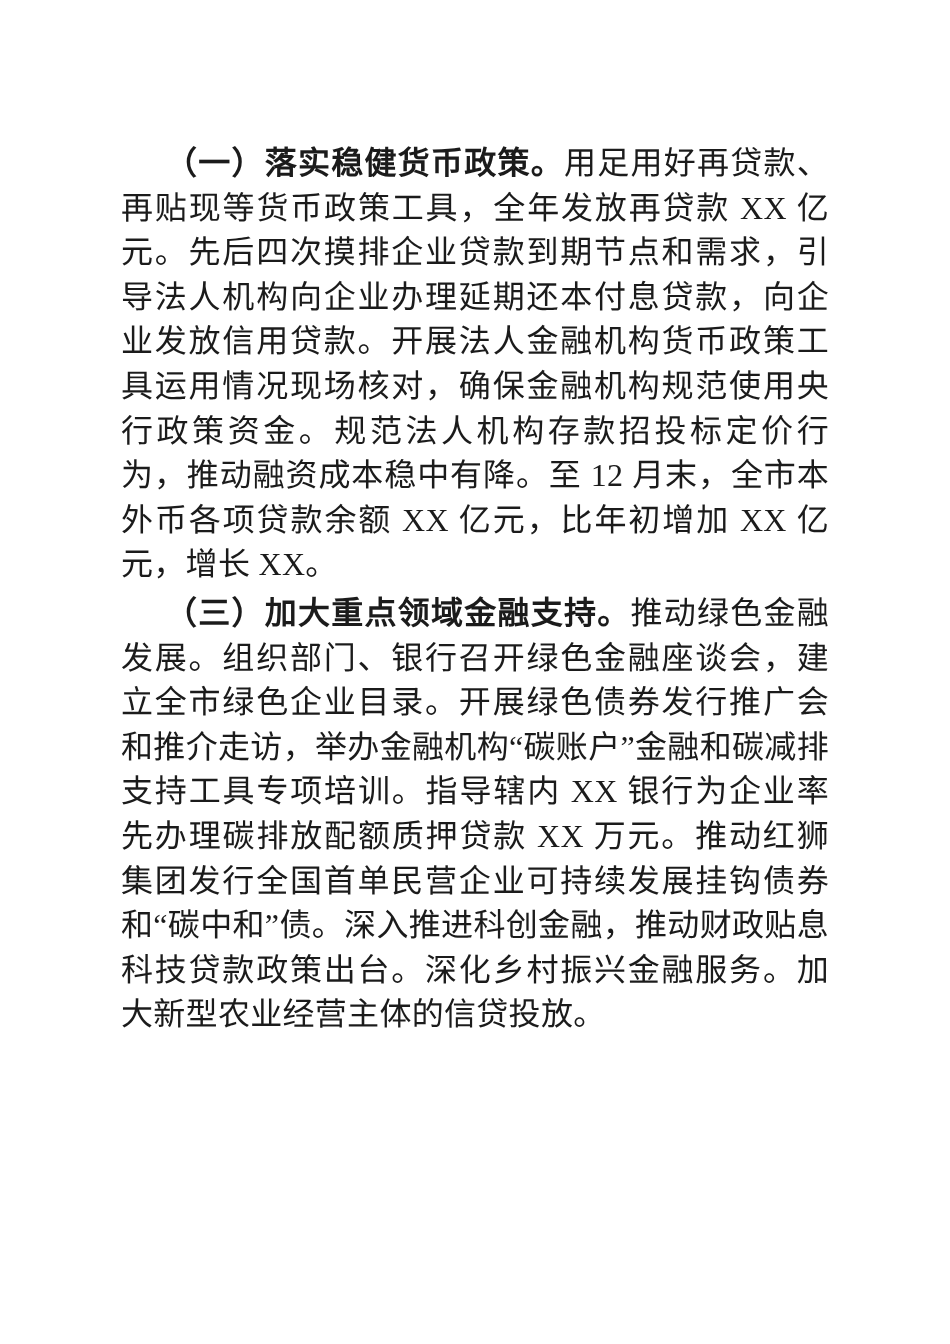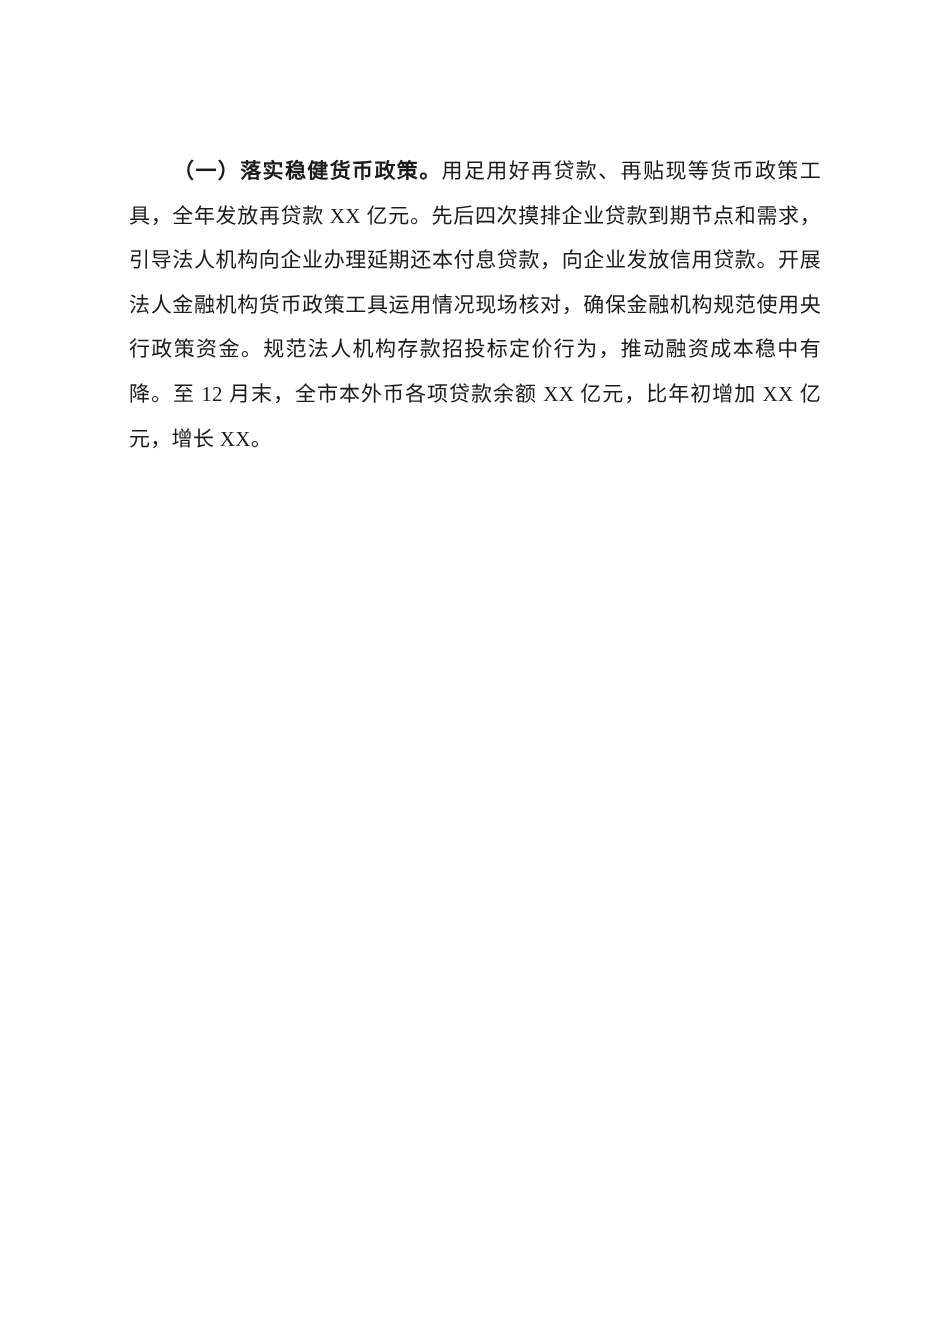--- a/index.html
+++ b/index.html
@@ -13,37 +13,38 @@
     height: 1344px;
     margin: 0;
     background: #ffffff;
     overflow: hidden;
     box-sizing: border-box;
     padding: 137px 117px 0 117px;
     font-family: "Liberation Serif", "DejaVu Serif", serif;
     color: #1b1b1b;
   }
   .doc p {
-    margin: 12px;
-    font-size: 21px;
+    margin: 4px;
+    font-size: 32px;
     line-height: 44.6px;
     text-align: justify;
     text-indent: 44px;
     letter-spacing: 0.3px;
     word-break: break-all;
     overflow-wrap: anywhere;
   }
   .doc p .hd {
     font-weight: 700;
   }
 </style>
 </head>
 <body>
 
 <div class="page">
   <div class="doc">
 
     <p><span class="hd">（一）落实稳健货币政策。</span><span>用足用好再贷款、再贴现等货币政策工具，全年发放再贷款 XX 亿元。先后四次摸排企业贷款到期节点和需求，引导法人机构向企业办理延期还本付息贷款，向企业发放信用贷款。开展法人金融机构货币政策工具运用情况现场核对，确保金融机构规范使用央行政策资金。规范法人机构存款招投标定价行为，推动融资成本稳中有降。至 12 月末，全市本外币各项贷款余额 XX 亿元，比年初增加 XX 亿元，增长 XX。</span></p>
 
 
+    <p><span class="hd">（三）加大重点领域金融支持。</span><span>推动绿色金融发展。组织部门、银行召开绿色金融座谈会，建立全市绿色企业目录。开展绿色债券发行推广会和推介走访，举办金融机构“碳账户”金融和碳减排支持工具专项培训。指导辖内 XX 银行为企业率先办理碳排放配额质押贷款 XX 万元。推动红狮集团发行全国首单民营企业可持续发展挂钩债券和“碳中和”债。深入推进科创金融，推动财政贴息科技贷款政策出台。深化乡村振兴金融服务。加大新型农业经营主体的信贷投放。</span></p>
 
   </div>
 </div>
 
 </body></html>

